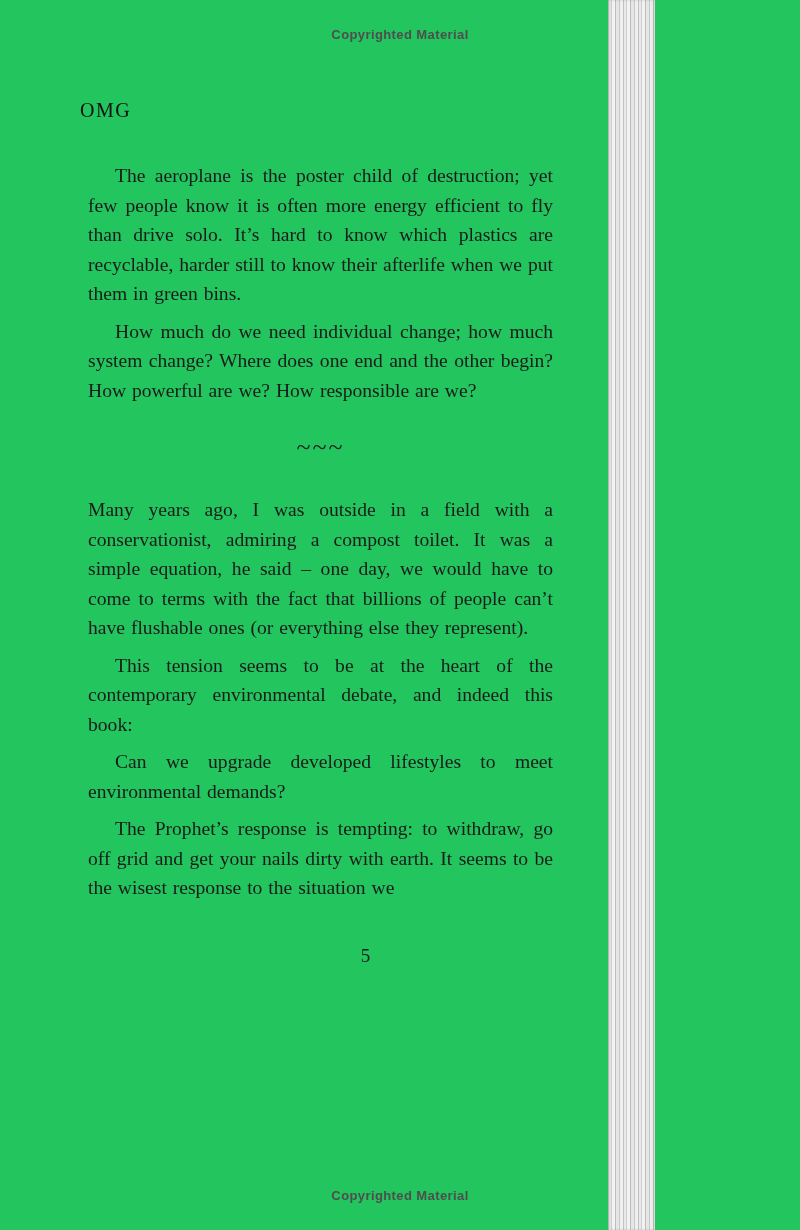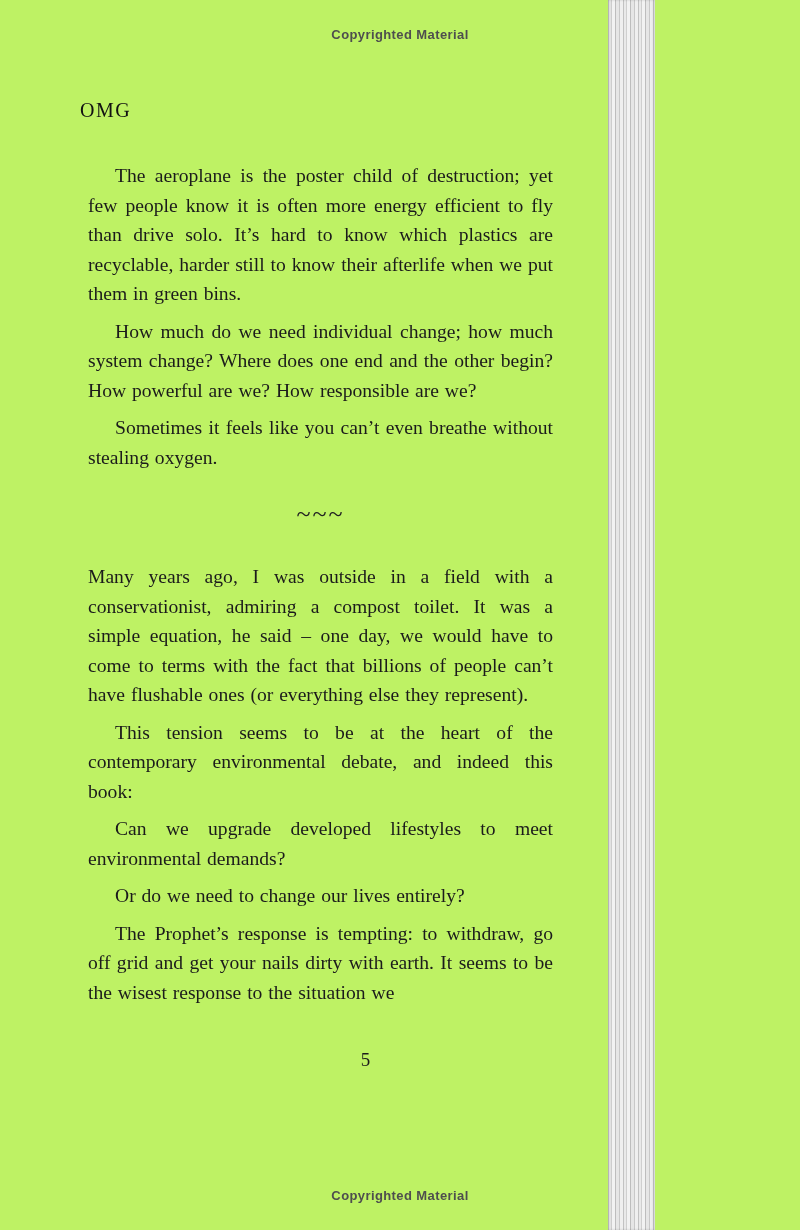--- a/index.html
+++ b/index.html
@@ -4,21 +4,21 @@
 <style>
   html, body {
     margin: 0;
     padding: 0;
     background: #ffffff;
   }
   .page {
     position: relative;
     width: 800px;
     height: 1230px;
-    background: #bef264;
+    background: #22c55e;
     overflow: hidden;
     font-family: "Liberation Serif", serif;
     color: #1b1b1b;
   }
   .notice {
     position: absolute;
     left: 0;
     width: 800px;
     text-align: center;
     font-family: "Liberation Sans", sans-serif;
@@ -104,31 +104,29 @@
   <div class="content">
 
     <h1 class="chapter">OMG</h1>
 
     <div class="bodytext">
 
       <p>The aeroplane is the poster child of destruction; yet few people know it is often more energy efficient to fly than drive solo. It’s hard to know which plastics are recyclable, harder still to know their afterlife when we put them in green bins.</p>
 
       <p>How much do we need individual change; how much system change? Where does one end and the other begin? How powerful are we? How responsible are we?</p>
 
-      <p>Sometimes it feels like you can’t even breathe without stealing oxygen.</p>
 
       <div class="divider">~~~</div>
 
       <p class="noindent">Many years ago, I was outside in a field with a conservationist, admiring a compost toilet. It was a simple equation, he said – one day, we would have to come to terms with the fact that billions of people can’t have flushable ones (or everything else they represent).</p>
 
       <p>This tension seems to be at the heart of the contemporary environmental debate, and indeed this book:</p>
 
       <p>Can we upgrade developed lifestyles to meet environmental demands?</p>
 
-      <p>Or do we need to change our lives entirely?</p>
 
 
       <p>The Prophet’s response is tempting: to withdraw, go off grid and get your nails dirty with earth. It seems to be the wisest response to the situation we</p>
 
     </div>
 
     <div class="page-number">5</div>
 
   </div>
 

